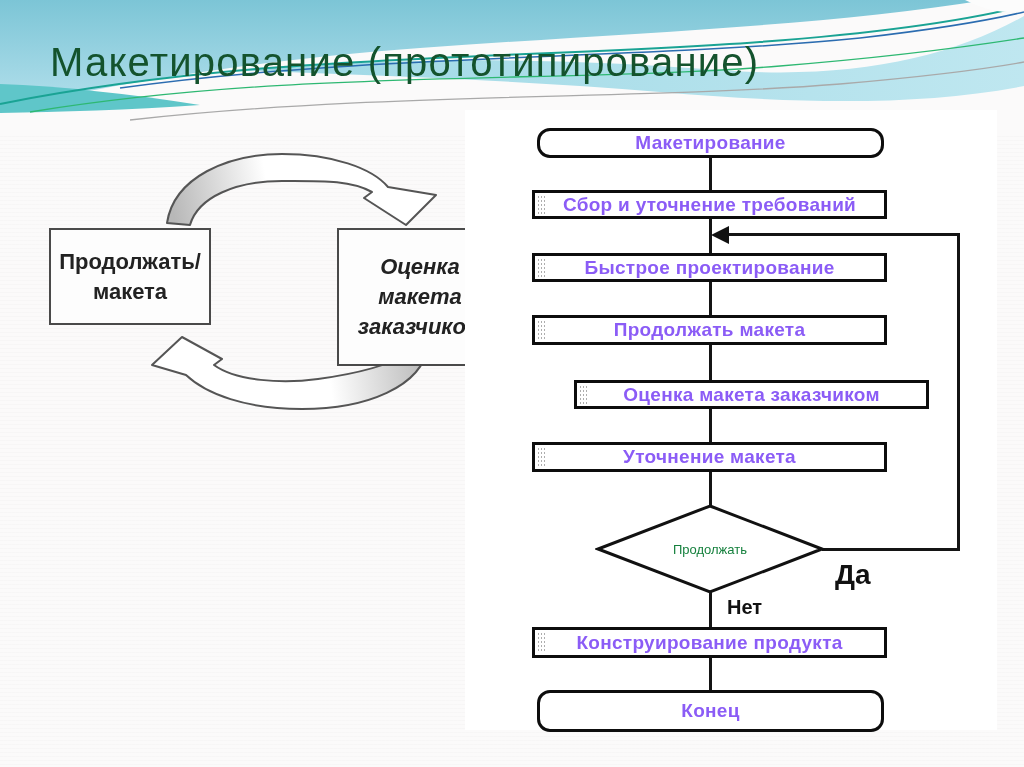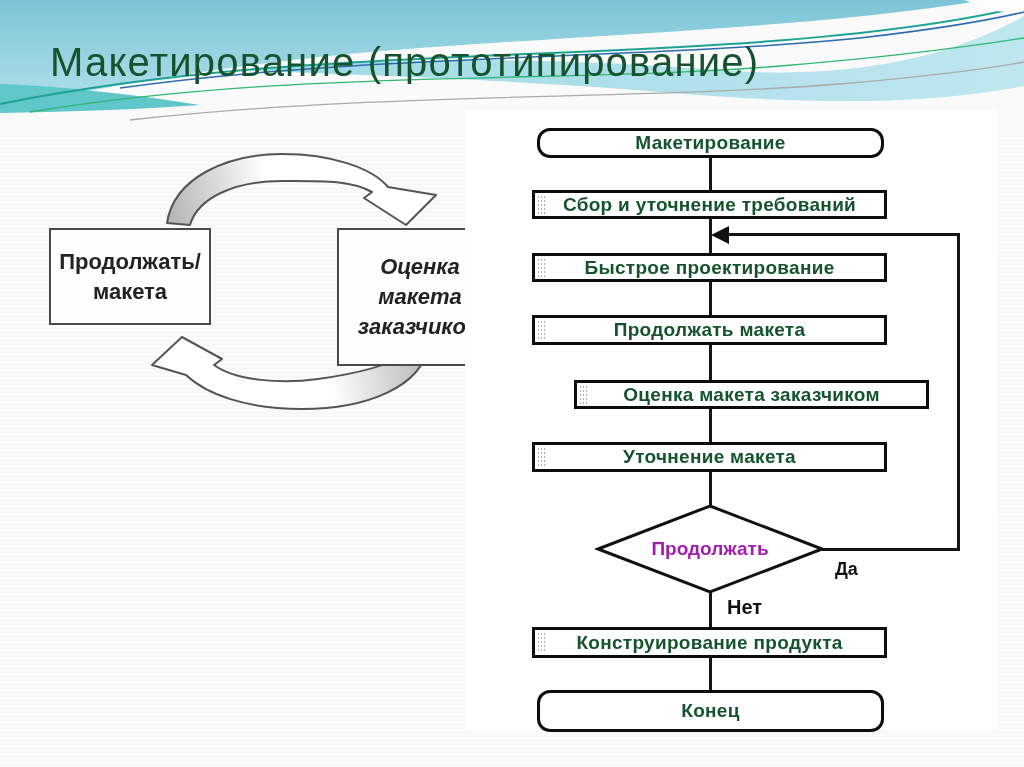--- a/index.html
+++ b/index.html
@@ -28,42 +28,42 @@
   }
   .cycle-box span{display:block;}
   .cycle-box.left{left:19px;top:93px;width:158px;height:93px;}
   .cycle-box.right{left:307px;top:93px;width:162px;height:134px;font-style:italic;}
 
   
   .flowchart{position:absolute;left:465px;top:110px;width:532px;height:620px;background:#ffffff;z-index:2;}
   .fnode{
     position:absolute;background:#fff;border:3px solid #0d0d0d;box-sizing:border-box;
     display:flex;align-items:center;justify-content:center;
-    font-size:19px;font-weight:700;color:#14532d;letter-spacing:.3px;white-space:nowrap;
+    font-size:19px;font-weight:700;color:#8b5cf6;letter-spacing:.3px;white-space:nowrap;
   }
   .terminator{border-radius:13px;}
   .fnode.noise::before{
     content:"";position:absolute;left:2px;top:2px;bottom:2px;width:9px;
     background-image:radial-gradient(circle, rgba(70,70,70,.55) .7px, transparent 1.1px);
     background-size:3px 4px;opacity:.8;
   }
   .conn{position:absolute;width:3px;background:#141414;left:244px;}
   .hline{position:absolute;height:3px;background:#141414;}
   .vline{position:absolute;width:3px;background:#141414;}
   .arrowhead-left{
     position:absolute;width:0;height:0;left:246px;top:116px;
     border-top:9px solid transparent;border-bottom:9px solid transparent;
     border-right:18px solid #111;
   }
   .diamond-wrap{position:absolute;left:130px;top:394px;width:230px;height:90px;
     display:flex;align-items:center;justify-content:center;}
   .diamond-wrap svg{position:absolute;left:0;top:0;}
-  .diamond-label{position:relative;font-size:19px;font-weight:700;color:#a21caf;}
+  .diamond-label{position:relative;font-size:13px;font-weight:400;color:#15803d;}
   .branch-label{position:absolute;font-weight:700;color:#111;}
-  .branch-yes{left:370px;top:449px;font-size:18px;}
+  .branch-yes{left:370px;top:449px;font-size:28px;}
   .branch-no{left:262px;top:486px;font-size:20px;}
 </style>
 </head>
 <body>
 
 <div class="header">
   <svg width="1024" height="135" viewBox="0 0 1024 135">
     <defs>
       <linearGradient id="sky" x1="0" y1="0" x2="0" y2="1">
         <stop offset="0" stop-color="#7cc5d6"></stop>

